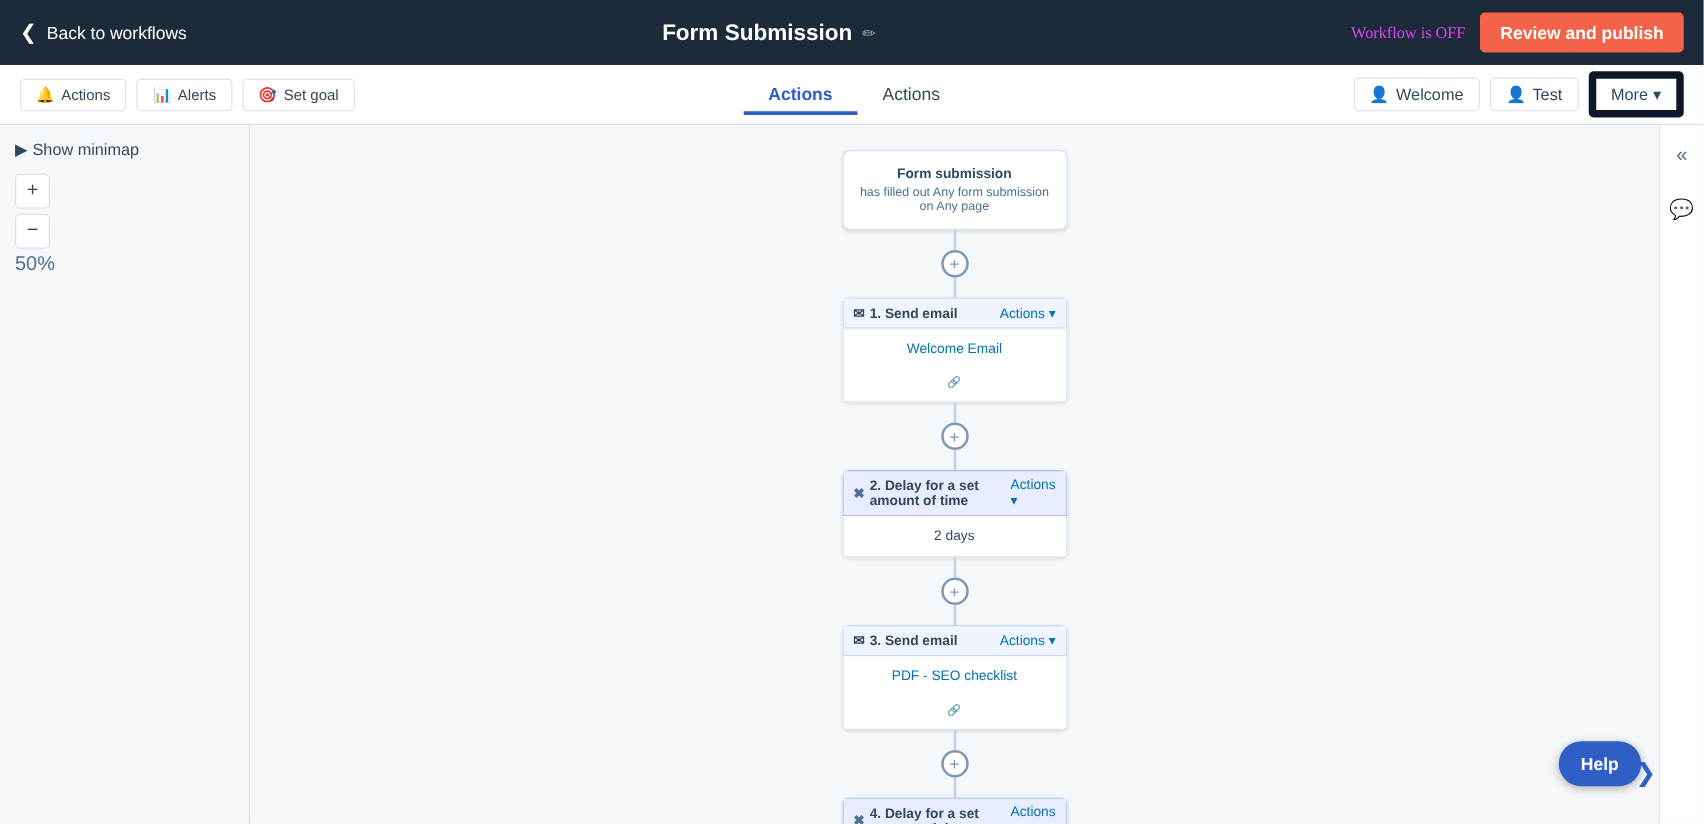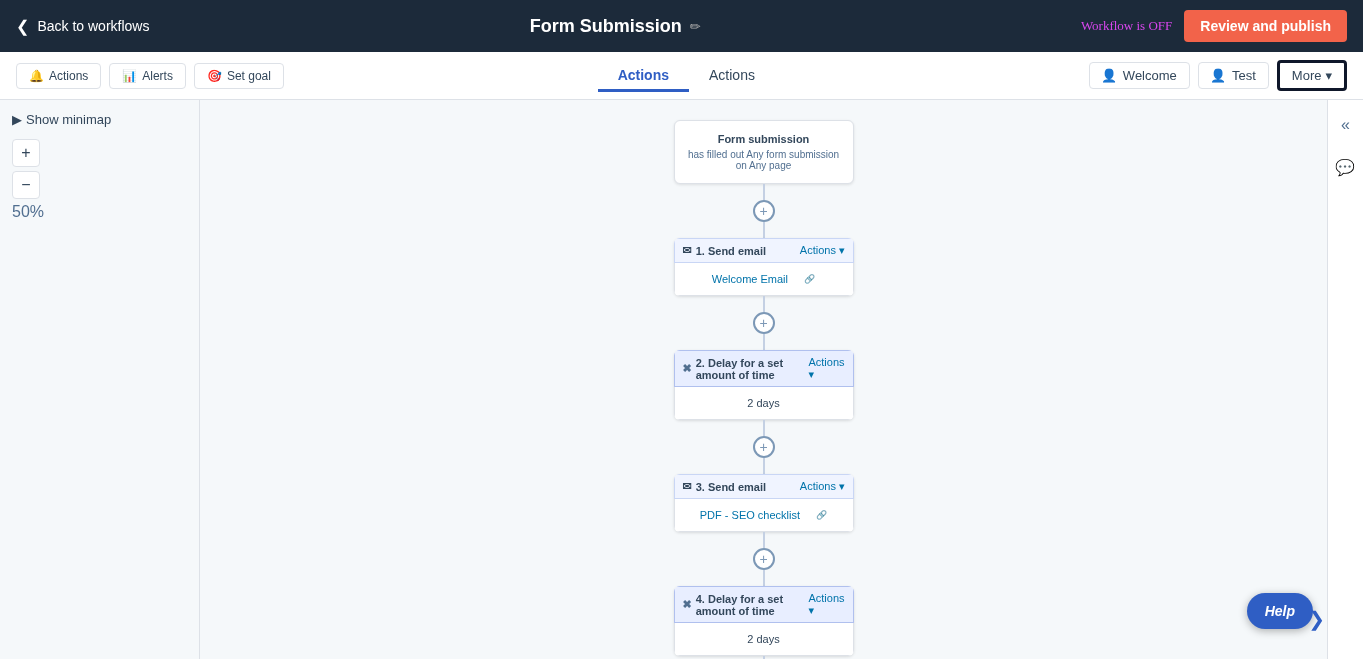--- a/index.html
+++ b/index.html
@@ -78,21 +78,21 @@
       border: 1px solid #dde1e7;
       border-radius: 4px;
       padding: 5px 12px;
       font-size: 13px;
       cursor: pointer;
       display: flex; align-items: center; gap: 5px;
       color: #33475b;
     }
     .more-btn {
       background: #fff;
-      border: 3px solid #0f172a;
+      border: 6px solid #0f172a;
       border-radius: 4px;
       padding: 5px 12px;
       font-size: 13px;
       cursor: pointer;
       display: flex; align-items: center; gap: 4px;
       color: #33475b;
     }
 
     
     .main-layout { display: flex; height: calc(659px - 52px - 48px); }
@@ -208,38 +208,37 @@
       background: #fff;
       border: 1px solid #dde1e7;
       border-top: none;
       padding: 10px 8px;
       text-align: center;
       font-size: 11px;
     }
     .action-node-body a, .action-node-body .link-text {
       color: #0073aa;
       text-decoration: none;
-      display: flex; align-items: center; justify-content: center; gap: 16px;
+      display: flex; align-items: center; justify-content: center; gap: 16px; flex-direction: column;
     }
     .action-node-body .plain-text { color: #33475b; }
 
     
     .help-btn {
       position: fixed;
       bottom: 30px;
       right: 50px;
       background: #2f5ec4;
       color: #fff;
       border-radius: 20px;
       padding: 10px 18px;
       font-size: 14px;
       font-weight: 600;
       cursor: pointer;
       box-shadow: 0 2px 8px rgba(0,0,0,0.3);
-      font-style: italic;
     }
 
     
     .right-nav-arrow {
       position: fixed;
       right: 38px;
       bottom: 28px;
       color: #2f5ec4;
       font-size: 20px;
       cursor: pointer;

